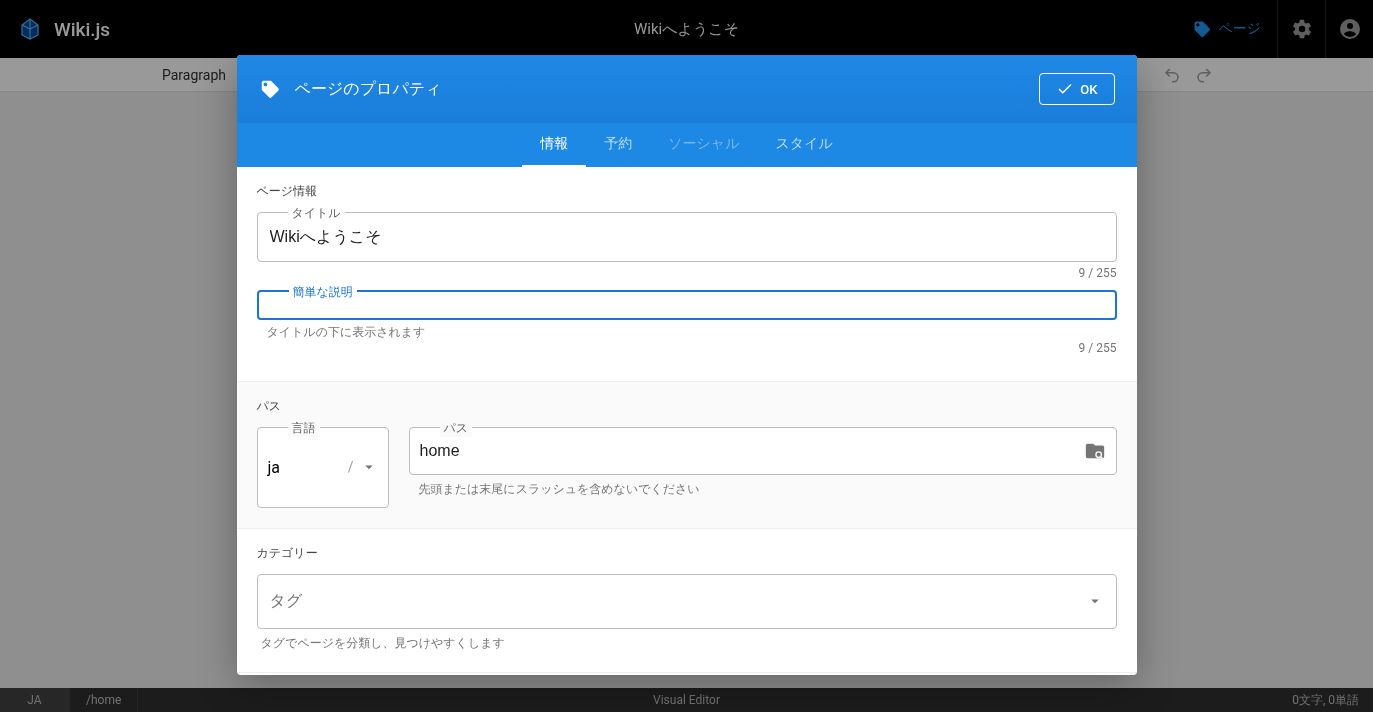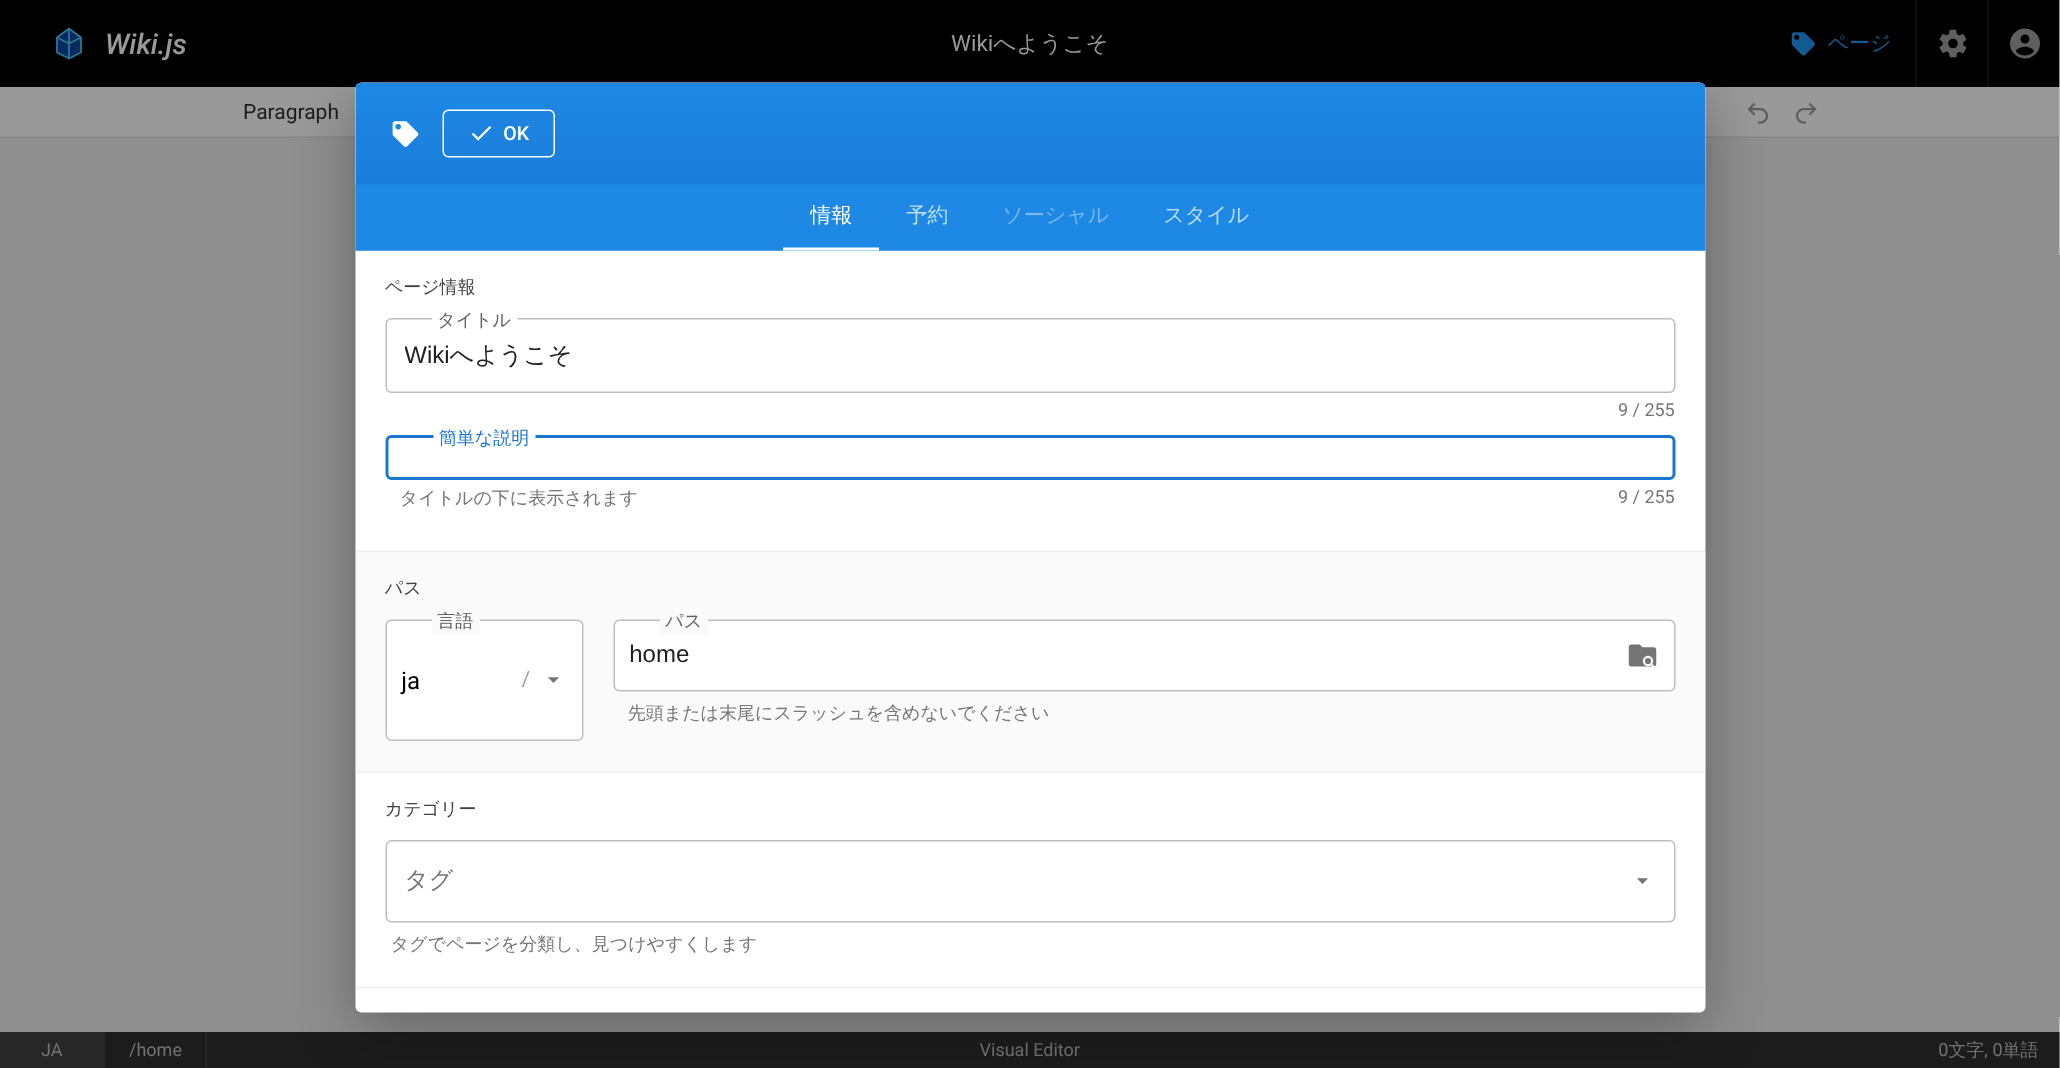--- a/index.html
+++ b/index.html
@@ -1,20 +1,20 @@
 <!DOCTYPE html>
 <html><head>
 <meta charset="utf-8">
 <style>
   * { box-sizing: border-box; margin: 0; padding: 0; }
   html, body { width: 1373px; height: 712px; overflow: hidden; font-family: -apple-system, BlinkMacSystemFont, "Segoe UI", Roboto, "Helvetica Neue", Arial, sans-serif; background: #eeeeee; }
   
   
   .top-header { height: 58px; background: #000; display: flex; align-items: center; color: #fff; position: relative; }
-  .logo-area { display: flex; align-items: center; padding-left: 34px; font-style: italic; }
+  .logo-area { display: flex; align-items: center; padding-left: 18px; }
   .logo-icon { width: 24px; height: 24px; margin-right: 12px; }
   .logo-text { font-size: 19px; font-weight: 500; }
   .header-title { position: absolute; left: 50%; transform: translateX(-50%); font-size: 15px; }
   .header-right { margin-left: auto; display: flex; align-items: center; height: 100%; }
   .hbtn { display: flex; align-items: center; padding: 0 16px; height: 100%; font-size: 14px; cursor: pointer; }
   .hbtn.green { color: #4caf50; }
   .hbtn.blue { color: #2196f3; }
   .hicon { width: 20px; height: 20px; margin-right: 6px; }
   .icon-only { width: 48px; display: flex; align-items: center; justify-content: center; height: 100%; border-left: 1px solid #222; cursor: pointer; color: #9e9e9e; }
   
@@ -44,21 +44,21 @@
   .section-label { font-size: 12px; color: #424242; margin-bottom: 12px; }
   
   .field { position: relative; margin-bottom: 6px; }
   .field-wrap { border: 1px solid #bdbdbd; border-radius: 4px; padding: 14px 12px; position: relative; }
   .field-wrap.focused { border: 2px solid #1976d2; padding: 13px 11px; }
   .field-label { position: absolute; top: -8px; left: 10px; background: #fff; padding: 0 4px; font-size: 12px; color: #616161; margin-left: 20px; }
   .field-wrap.focused .field-label { color: #1976d2; }
   .field-input { width: 100%; border: none; outline: none; font-size: 16px; color: #212121; background: transparent; }
   .field-counter { text-align: right; font-size: 12px; color: #757575; margin-top: 4px; }
   .field-hint { font-size: 12px; color: #757575; margin-top: 6px; margin-left: 10px; }
-  .field-row { display: flex; justify-content: space-between; margin-top: 4px; }
+  .field-row { display: flex; justify-content: space-between; margin-top: 4px; flex-direction: column; }
   .field-row .field-hint { margin-top: 0; }
   .field-row .field-counter { margin-top: 0; }
   
   .path-row { display: flex; gap: 20px; align-items: flex-start; }
   .lang-field { width: 132px; }
   .lang-wrap { border: 1px solid #bdbdbd; border-radius: 4px; padding: 30px 10px; display: flex; align-items: center; justify-content: space-between; position: relative; }
   .lang-val { font-size: 16px; }
   .lang-sep { color: #9e9e9e; font-size: 14px; margin: 0 6px; }
   .path-field { flex: 1; }
   .path-wrap { border: 1px solid #bdbdbd; border-radius: 4px; padding: 12px 10px; display: flex; align-items: center; position: relative; }
@@ -128,20 +128,21 @@
   <div class="sb-right">0文字, 0単語</div>
 </div>
 
 <div class="overlay">
   <div class="dialog">
     <div class="dialog-head">
       <div class="dialog-titlebar">
         <svg class="t-icon" viewBox="0 0 24 24" fill="#fff">
             <path d="M21 11l-8-8H5a2 2 0 0 0-2 2v8l8 8a2 2 0 0 0 2.8 0l7.2-7.2a2 2 0 0 0 0-2.8zM7 9a2 2 0 1 1 0-4 2 2 0 0 1 0 4z"></path>
           </svg>
+        <span class="t-text">ページのプロパティ</span>
         <div class="ok-btn">
           <svg viewBox="0 0 24 24" fill="none" stroke="#fff" stroke-width="2">
               <polyline points="4 12 9 17 20 6"></polyline>
             </svg>
           <span>OK</span>
         </div>
       </div>
       <div class="tabs">
         <div class="tab active">情報</div>
         <div class="tab">予約</div>

